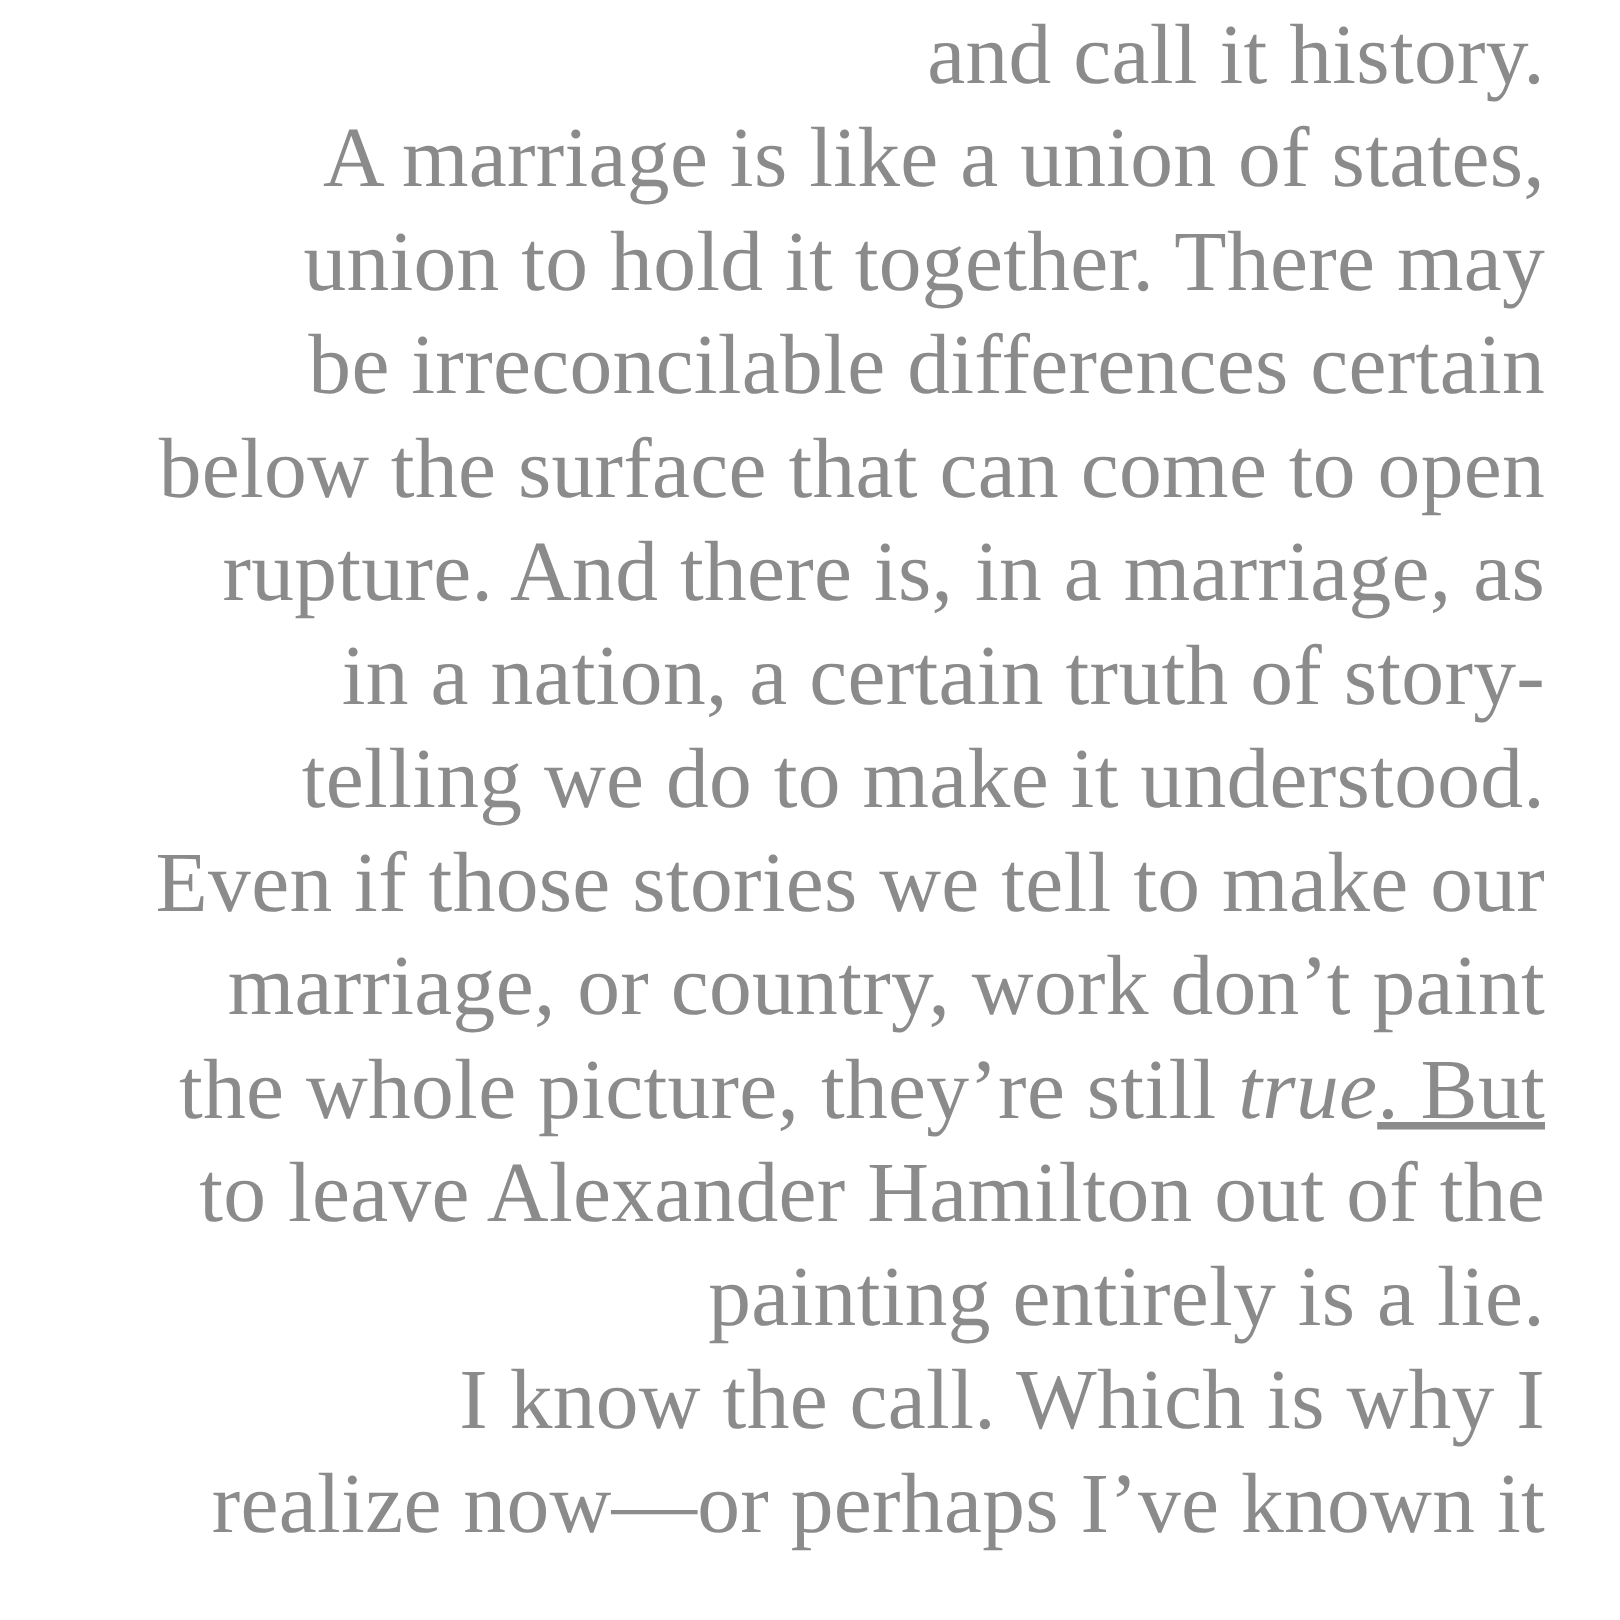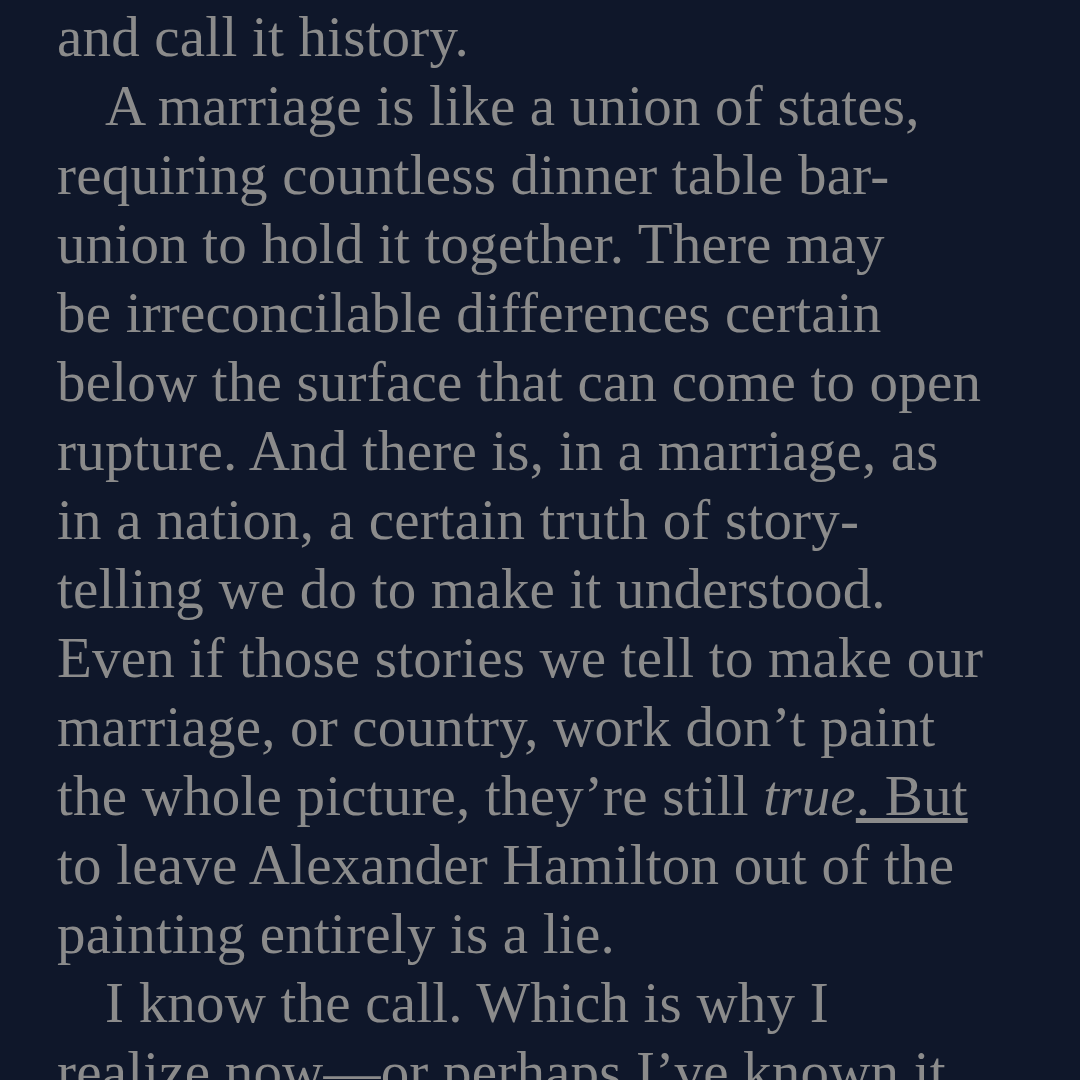--- a/index.html
+++ b/index.html
@@ -34,24 +34,23 @@
   .text-line.indented {
     padding-left: 48px;
   }
   .seg-italic {
     font-style: italic;
   }
 </style>
 </head>
 <body>
 
-<div class="reader-page" id="reader-page" style="background: #0f172a;">
+<div class="reader-page" id="reader-page" style="background: #ffffff; text-align: right;">
     <div class="text-line"><span class="seg-normal" style="color: rgb(139, 139, 139);">and call it history.</span></div>
     <div class="text-line indented"><span class="seg-normal" style="color: rgb(139, 139, 139);">A marriage is like a union of states,</span></div>
-    <div class="text-line"><span class="seg-normal" style="color: rgb(139, 139, 139);">requiring countless dinner table bar-</span></div>
     <div class="text-line"><span class="seg-normal" style="color: rgb(139, 139, 139);">union to hold it together. There may</span></div>
     <div class="text-line"><span class="seg-normal" style="color: rgb(139, 139, 139);">be irreconcilable differences certain</span></div>
     <div class="text-line"><span class="seg-normal" style="color: rgb(139, 139, 139);">below the surface that can come to open</span></div>
     <div class="text-line"><span class="seg-normal" style="color: rgb(139, 139, 139);">rupture. And there is, in a marriage, as</span></div>
     <div class="text-line"><span class="seg-normal" style="color: rgb(139, 139, 139);">in a nation, a certain truth of story-</span></div>
     <div class="text-line"><span class="seg-normal" style="color: rgb(139, 139, 139);">telling we do to make it understood.</span></div>
     <div class="text-line"><span class="seg-normal" style="color: rgb(139, 139, 139);">Even if those stories we tell to make our</span></div>
     <div class="text-line"><span class="seg-normal" style="color: rgb(139, 139, 139);">marriage, or country, work don’t paint</span></div>
     <div class="text-line"><span class="seg-normal" style="color: rgb(139, 139, 139);">the whole picture, they’re still </span><span class="seg-italic" style="color: rgb(139, 139, 139);">true</span><span class="seg-normal" style="color: rgb(139, 139, 139); text-decoration: underline;">. But</span></div>
     <div class="text-line"><span class="seg-normal" style="color: rgb(139, 139, 139);">to leave Alexander Hamilton out of the</span></div>

